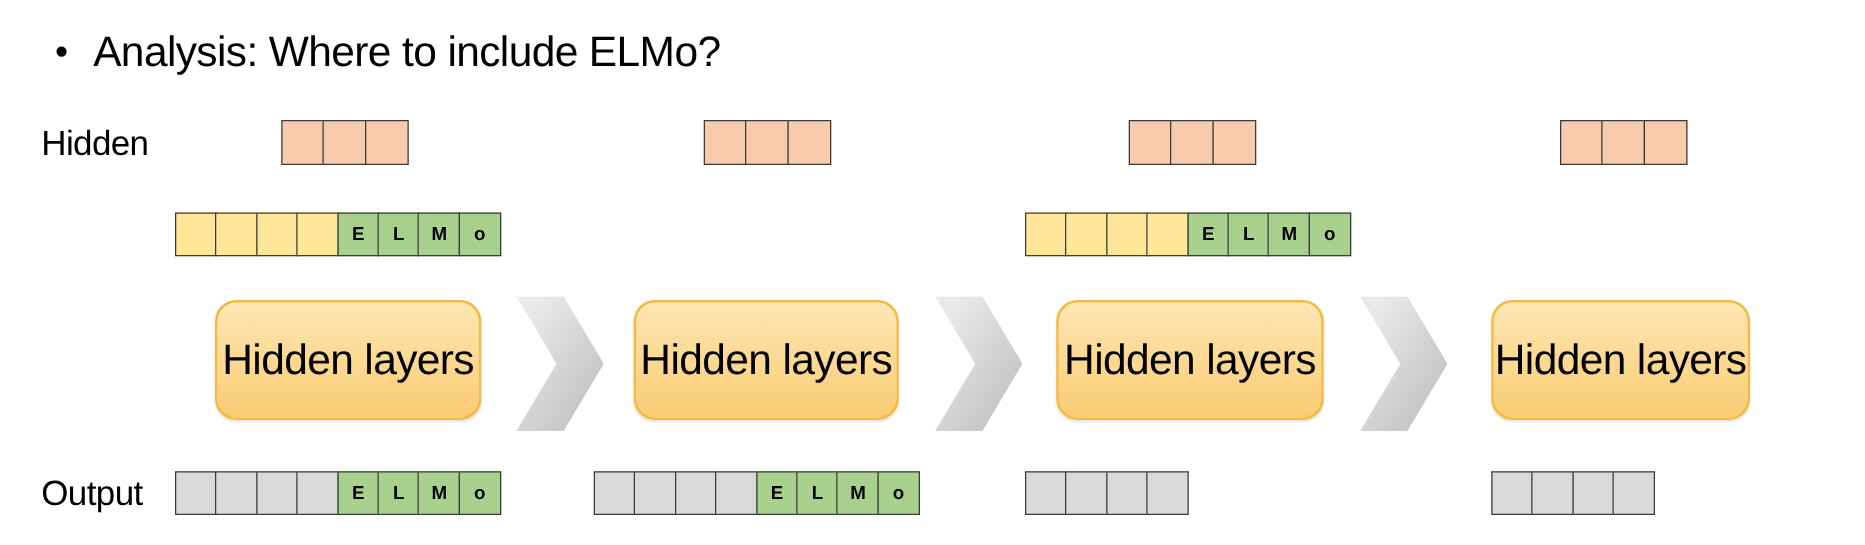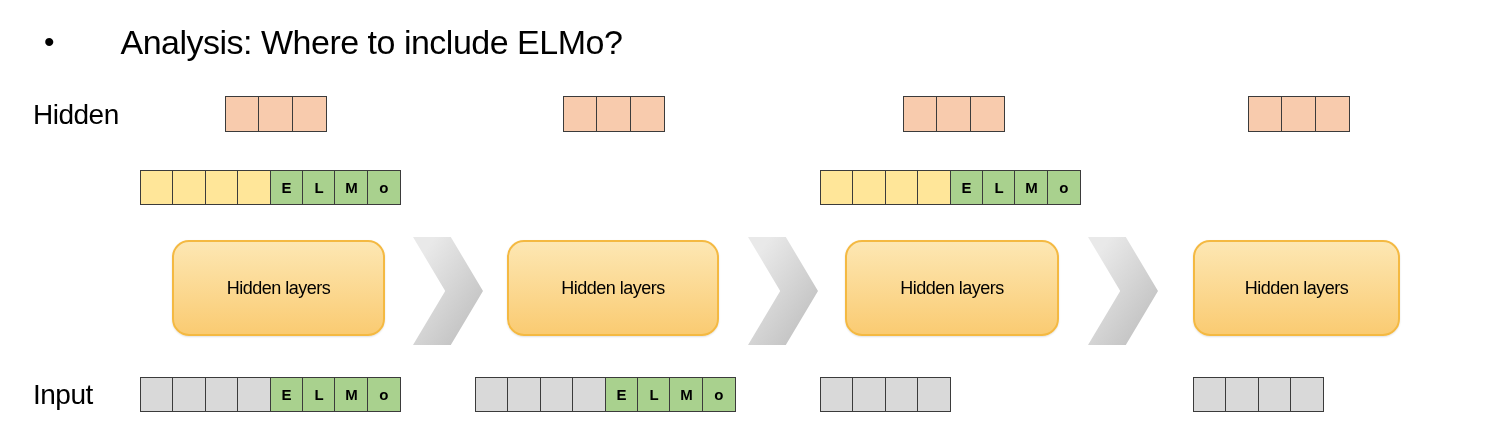--- a/index.html
+++ b/index.html
@@ -2,21 +2,21 @@
 <html><head>
 <meta charset="utf-8">
 <style>
   html,body{margin:0;padding:0;background:#fff;}
   .slide{
     position:relative;width:1492px;height:436px;background:var(--bg,#fff);
     font-family:"Liberation Sans",sans-serif;color:#000;overflow:hidden;
   }
   .title-row{position:absolute;left:44px;top:22px;display:flex;align-items:flex-start;}
   .title-bullet{font-size:30px;line-height:40px;margin-right:20px;}
-  .title-text{font-size:34px;line-height:40px;font-weight:400;letter-spacing:-0.5px;margin-left:46px;}
+  .title-text{font-size:34px;line-height:40px;font-weight:400;letter-spacing:-0.5px;}
   .row-label{position:absolute;font-size:28px;font-weight:400;letter-spacing:-0.5px;}
   .output-label{left:33px;top:99px;}
   .input-label{left:33px;top:379px;}
   .block{position:absolute;display:flex;}
   .cell{
     box-sizing:border-box;border:1.6px solid var(--cell-border,#3b3b3b);
     margin-left:-1.6px;display:flex;align-items:center;justify-content:center;
     font-size:15px;font-weight:600;
   }
   .cell:first-child{margin-left:0;}
@@ -24,37 +24,37 @@
   .cell.yellow{background:var(--c-yellow,#FFE699);}
   .cell.green{background:var(--c-green,#A9D18E);}
   .cell.gray{background:var(--c-gray,#D9D9D9);}
   .hidden-box{
     position:absolute;box-sizing:border-box;border-radius:17px;
     border:2px solid var(--hb-border,#F4B942);
     background:linear-gradient(180deg,var(--hb-top,#FDE7B3) 0%,var(--hb-bottom,#FACB72) 100%);
     display:flex;align-items:center;justify-content:center;
     box-shadow:0 1px 2px rgba(0,0,0,0.12);
   }
-  .hidden-box span{font-size:18px;font-weight:400;letter-spacing:-0.5px;}
+  .hidden-box span{font-size:34px;font-weight:400;letter-spacing:-0.5px;}
   .chevron{
     position:absolute;
     background:linear-gradient(125deg,var(--ch-light,#E9E9E9) 15%,var(--ch-dark,#C2C2C2) 85%);
     clip-path:polygon(0 0,54% 0,100% 50%,54% 100%,0 100%,46% 50%);
   }
 </style>
 </head>
 <body>
 
 <div class="slide" style="--bg: #FFFFFF; --c-orange: #F8CBAD; --c-yellow: #FFE699; --c-green: #A9D18E; --c-gray: #D9D9D9; --cell-border: #3B3B3B; --hb-top: #FDE7B3; --hb-bottom: #FACB72; --hb-border: #F4B942; --ch-light: #E9E9E9; --ch-dark: #C2C2C2;">
   <div class="title-row">
     <span class="title-bullet">•</span>
     <span class="title-text">Analysis: Where to include ELMo?</span>
   </div>
   <span class="row-label output-label">Hidden</span>
-  <span class="row-label input-label">Input</span>
+  <span class="row-label input-label">Output</span>
   <div id="diagram">
       <div class="block" style="left: 225px; top: 96px;">
         <div class="cell orange" style="width: 35px; height: 36px;"></div>
         <div class="cell orange" style="width: 35px; height: 36px;"></div>
         <div class="cell orange" style="width: 35px; height: 36px;"></div>
       </div>
       <div class="block" style="left: 563px; top: 96px;">
         <div class="cell orange" style="width: 35px; height: 36px;"></div>
         <div class="cell orange" style="width: 35px; height: 36px;"></div>
         <div class="cell orange" style="width: 35px; height: 36px;"></div>

